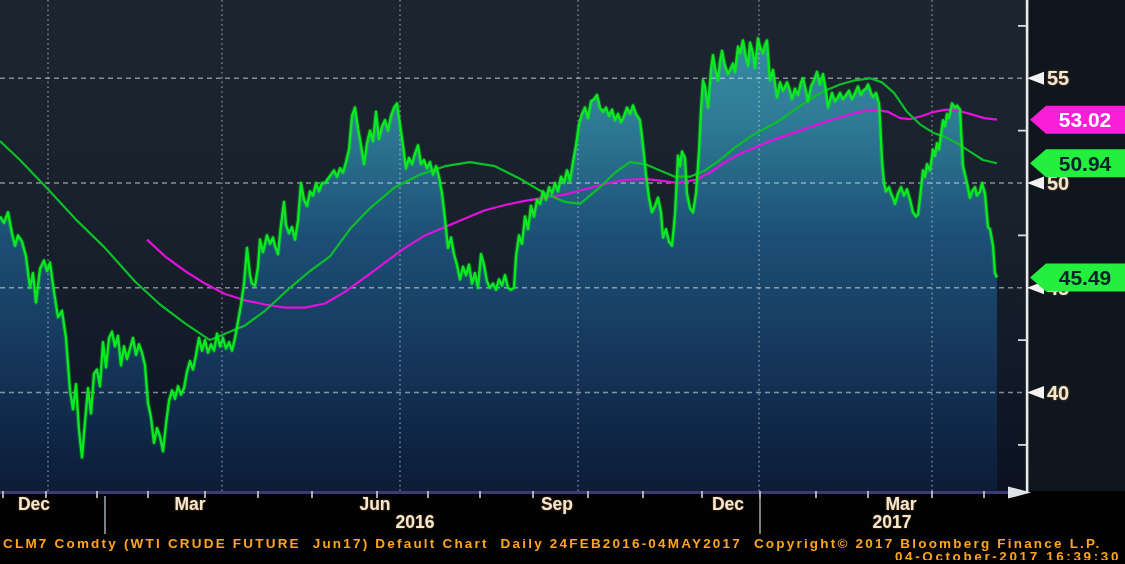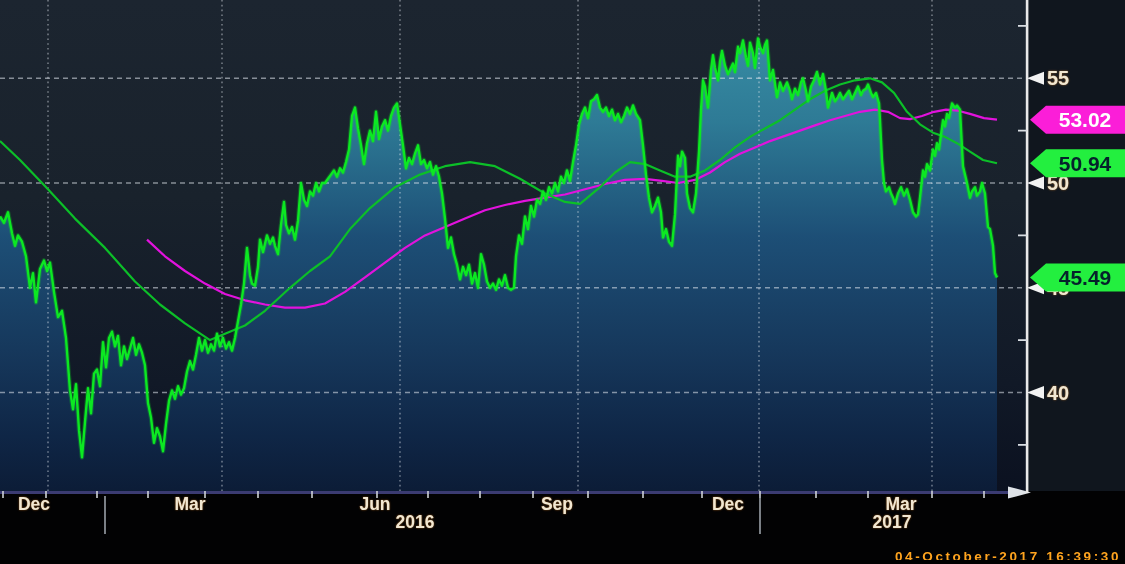--- a/index.html
+++ b/index.html
@@ -100,14 +100,15 @@
       </g>
       <g>
         <polygon points="1030,163.30700000000004 1046,149.30700000000004 1125,149.30700000000004 1125,177.30700000000004 1046,177.30700000000004" fill="#23ef3f"></polygon>
         <text x="1085" y="170.80700000000004" text-anchor="middle" font-size="21px" font-weight="bold" fill="#05222b">50.94</text>
       </g>
       <g>
         <polygon points="1030,277.48449999999997 1046,263.48449999999997 1125,263.48449999999997 1125,291.48449999999997 1046,291.48449999999997" fill="#23ef3f"></polygon>
         <text x="1085" y="284.98449999999997" text-anchor="middle" font-size="21px" font-weight="bold" fill="#05222b">45.49</text>
       </g>
     </svg>
+  <div class="status-line" id="status-line1">CLM7 Comdty (WTI CRUDE FUTURE  Jun17) Default Chart  Daily 24FEB2016-04MAY2017  Copyright© 2017 Bloomberg Finance L.P.</div>
   <div class="status-line" id="status-line2">04-October-2017 16:39:30</div>
 </div>
 
 </body></html>

